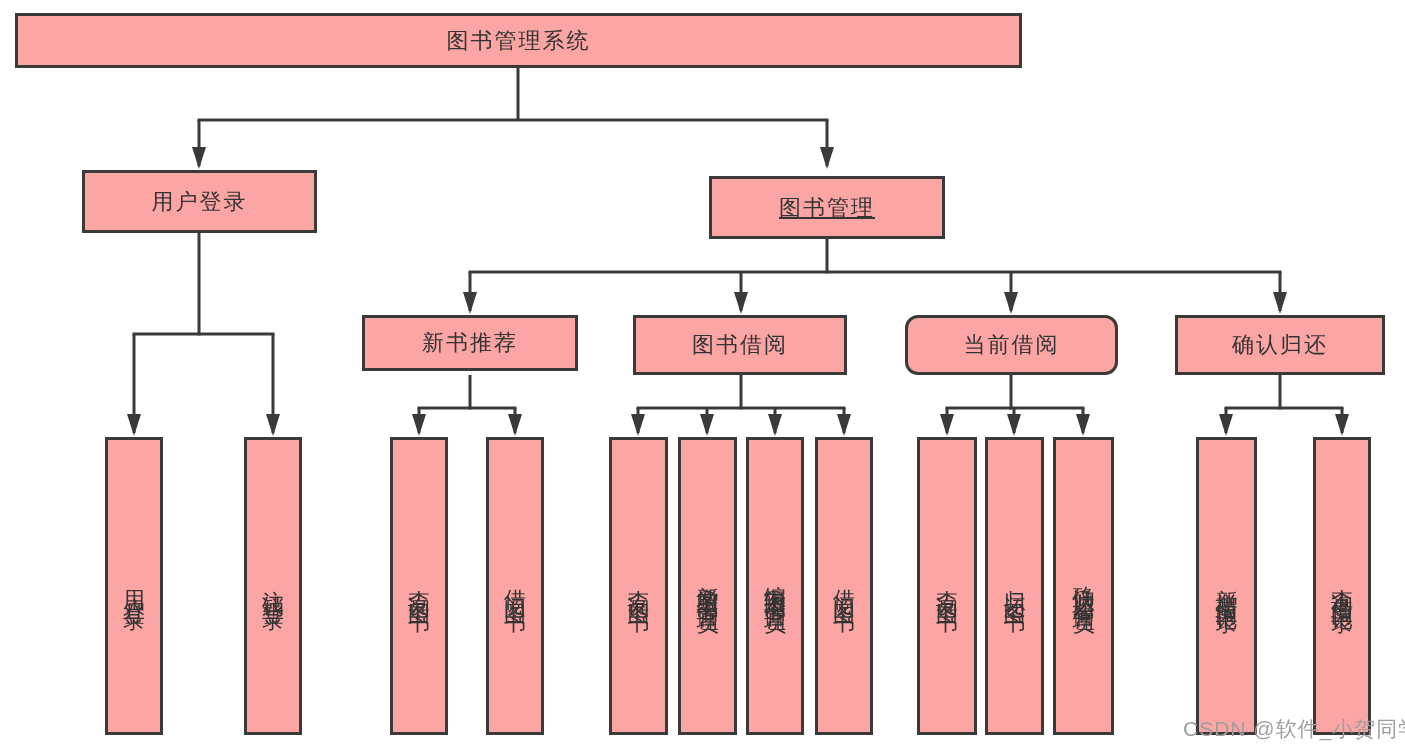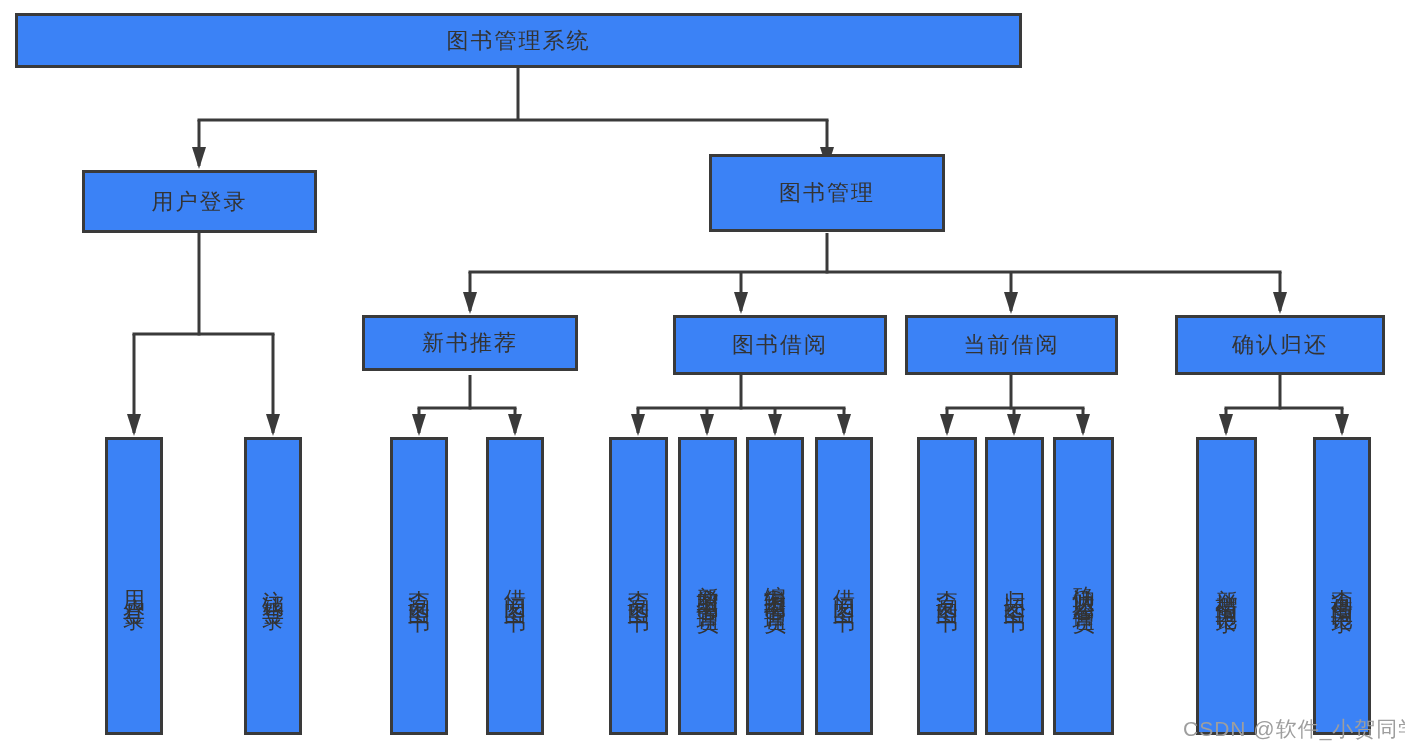--- a/index.html
+++ b/index.html
@@ -9,21 +9,21 @@
     height: 747px;
     background: #ffffff;
     font-family: "Liberation Sans", "DejaVu Sans", sans-serif;
     color: #333333;
     overflow: hidden;
   }
   svg.wires { position: absolute; left: 0; top: 0; z-index: 1; }
   .node {
     position: absolute;
     box-sizing: border-box;
-    background: #3b82f6;
+    background: #fca5a5;
     border: 3px solid #3a3a3a;
     display: flex;
     align-items: center;
     justify-content: center;
     font-size: 22px;
     letter-spacing: 2px;
     z-index: 2;
     line-height: 1;
   }
   .vnode {
@@ -31,24 +31,24 @@
     text-orientation: mixed;
     letter-spacing: 7px;
     top: 437px;
     height: 298px;
     font-size: 22px;
     padding: 6px 0;
   }
   
   #root      { left: 15px;  top: 13px;  width: 1007px; height: 55px; }
   #b-user    { left: 82px;  top: 170px; width: 235px;  height: 63px; }
-  #b-book    { left: 709px; top: 154px; width: 236px;  height: 78px; }
+  #b-book    { left: 709px; top: 176px; width: 236px;  height: 63px; text-decoration: underline; }
   #s-new     { left: 362px; top: 315px; width: 216px;  height: 56px; }
-  #s-borrow  { left: 633px; top: 315px; width: 214px;  height: 60px; margin-left: 40px; }
-  #s-current { left: 905px; top: 315px; width: 213px;  height: 60px; }
+  #s-borrow  { left: 633px; top: 315px; width: 214px;  height: 60px; }
+  #s-current { left: 905px; top: 315px; width: 213px;  height: 60px; border-radius: 13px; }
   #s-records { left: 1175px;top: 315px; width: 210px;  height: 60px; }
   
   #l-a1 { left: 105px;  width: 58px; }
   #l-a2 { left: 244px;  width: 58px; }
   #l-b1 { left: 390px;  width: 58px; }
   #l-b2 { left: 486px;  width: 58px; }
   #l-c1 { left: 609px;  width: 59px; }
   #l-c2 { left: 678px;  width: 59px; letter-spacing: 4px; }
   #l-c3 { left: 746px;  width: 58px; letter-spacing: 4px; }
   #l-c4 { left: 815px;  width: 58px; }

